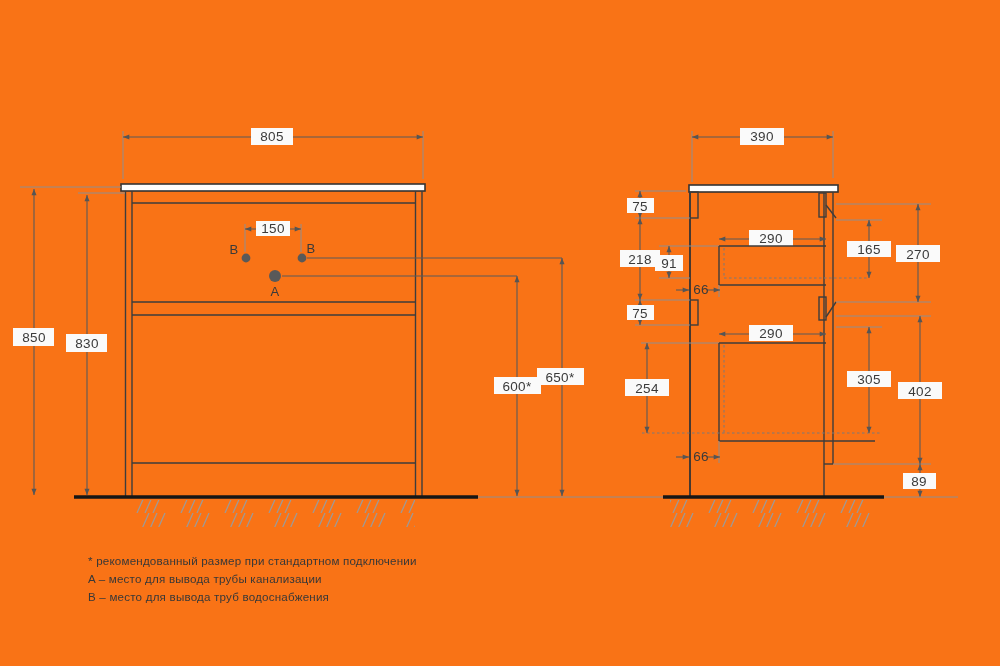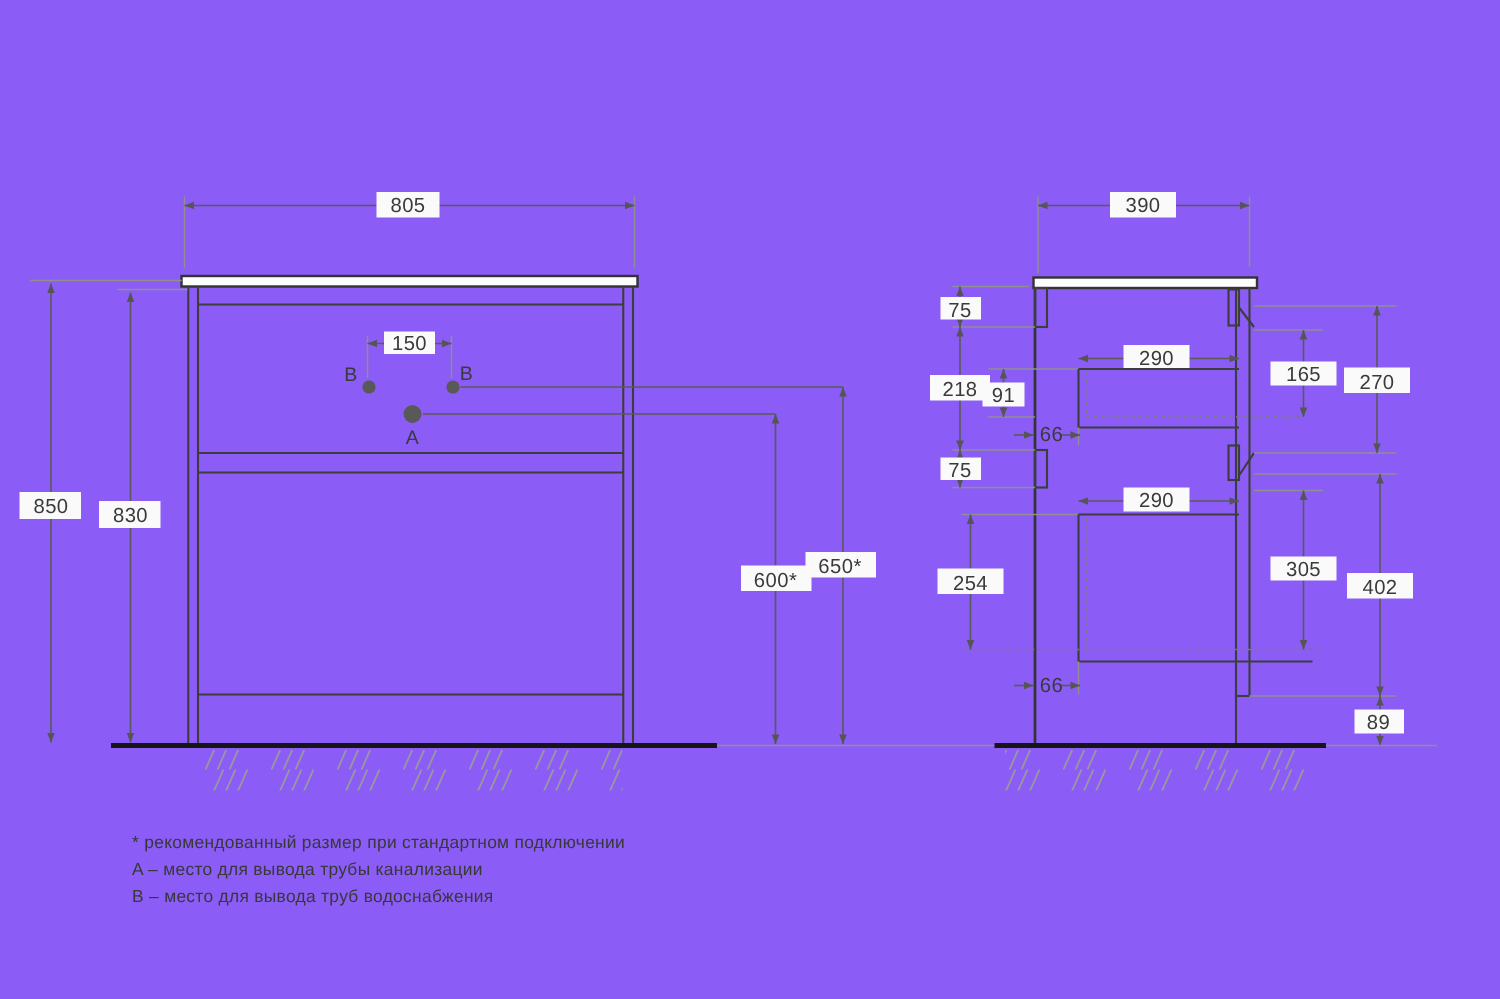--- a/index.html
+++ b/index.html
@@ -1,16 +1,16 @@
 <!DOCTYPE html>
 <html><head>
 <meta charset="utf-8">
 <style>
   html,body{margin:0;padding:0;background:#fafafa;}
-  .canvas{position:relative;width:1000px;height:666px;background:#8b5cf6;overflow:hidden;
+  .canvas{position:relative;width:1000px;height:666px;background:#f97316;overflow:hidden;
           font-family:"Liberation Sans",sans-serif;}
   svg{display:block;}
   .obj{stroke:#3d3d3d;stroke-width:1.4;fill:none;}
   .obj2{stroke:#333333;stroke-width:1.8;fill:none;}
   .thin{stroke:#8f8f8f;stroke-width:1;fill:none;}
   .dim{stroke:#5a5a5a;stroke-width:1.1;fill:none;}
   .dotted{stroke:#7a7a7a;stroke-width:1;fill:none;stroke-dasharray:2.5 2.5;}
   .floor{stroke:#161616;stroke-width:3.4;fill:none;}
   .floor-thin{stroke:#8f8f8f;stroke-width:1;fill:none;}
   .bg{fill:#fafafa;stroke:none;}

